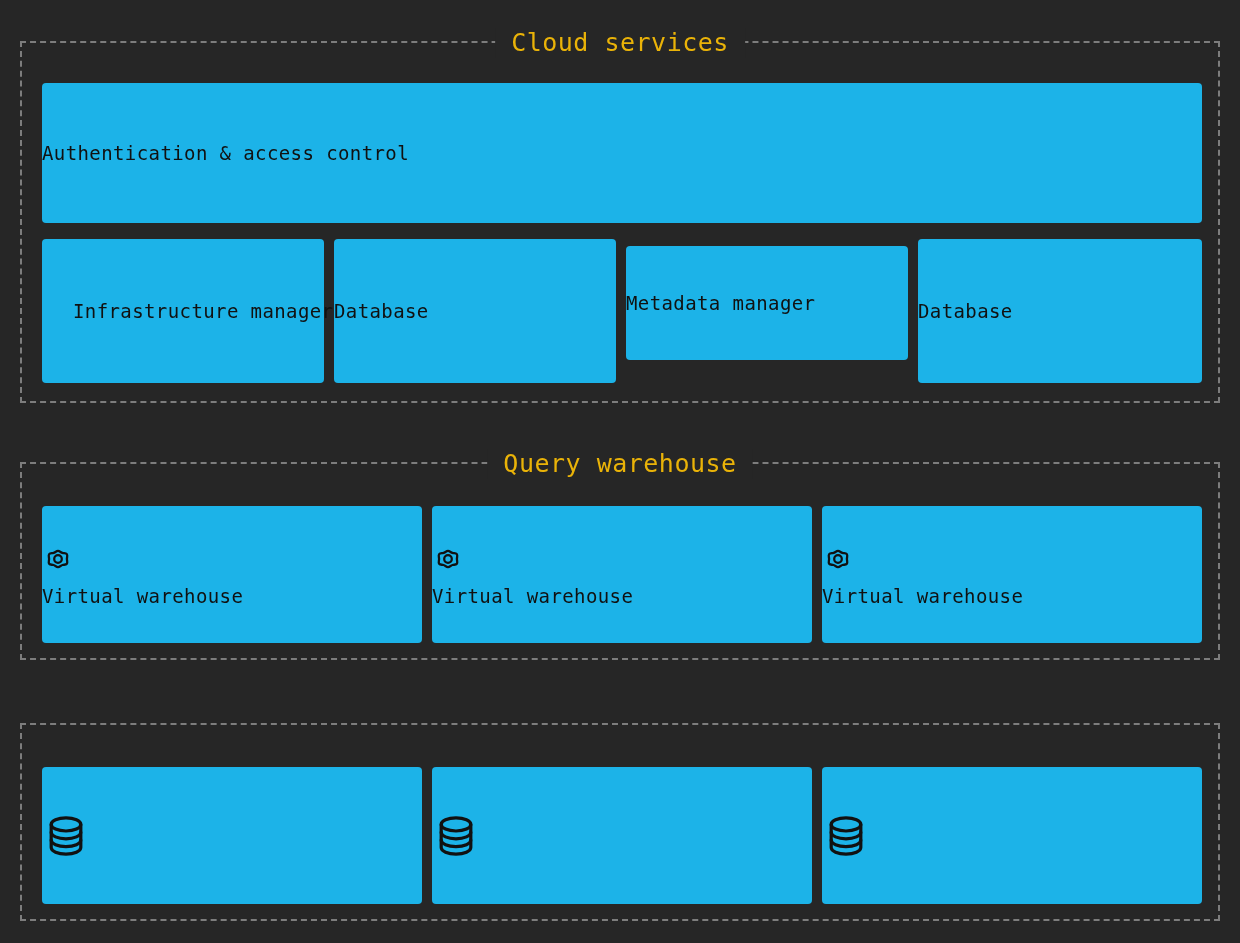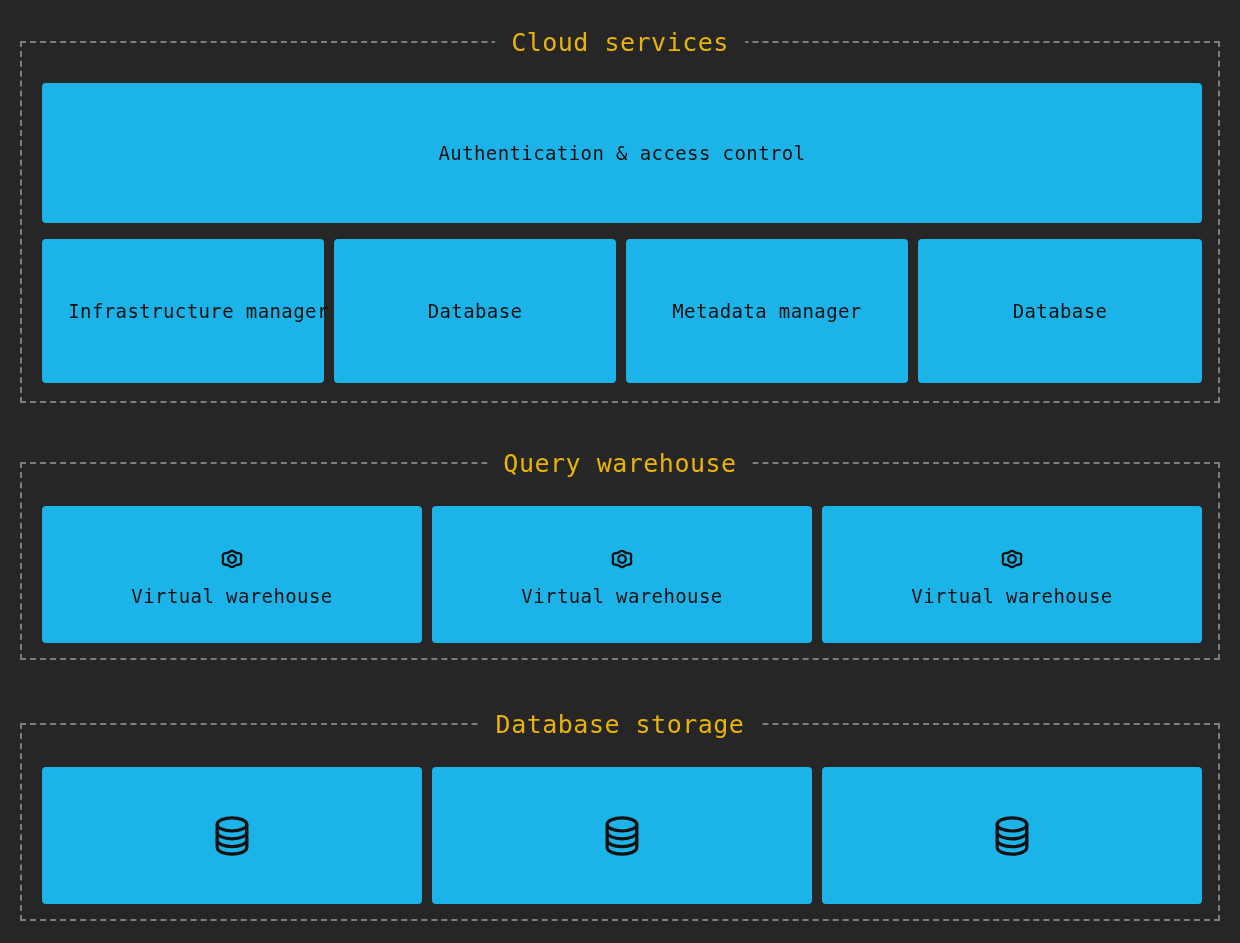--- a/index.html
+++ b/index.html
@@ -46,21 +46,21 @@
   }
 
   
   .node {
     position: absolute;
     box-sizing: border-box;
     background: #1CB3E8;
     border-radius: 4px;
     display: flex;
     flex-direction: column;
-    align-items: center;
+    align-items: flex-start;
     justify-content: center;
     color: #111111;
     font-size: 19px;
     letter-spacing: 0.4px;
     font-family: "DejaVu Sans Mono", "Liberation Mono", monospace;
     text-align: center;
   }
 
   .node-label {
     display: block;
@@ -76,21 +76,21 @@
   .node-icon.solo {
     margin-bottom: 0;
   }
 
   
   
   #group-cloud-services { left: 20px;  top: 41px;  width: 1200px; height: 362px; }
   #node-auth            { left: 20px;  top: 40px;  width: 1160px; height: 140px; }
   #node-infra           { left: 20px;  top: 196px; width: 282px;  height: 144px; padding-left: 31px; }
   #node-optimizer       { left: 312px; top: 196px; width: 282px;  height: 144px; }
-  #node-metadata        { left: 604px; top: 196px; width: 282px;  height: 144px; }
+  #node-metadata        { left: 604px; top: 203px; width: 282px;  height: 114px; }
   #node-security        { left: 896px; top: 196px; width: 284px;  height: 144px; }
 
   
   #group-query-processing { left: 20px;  top: 462px; width: 1200px; height: 198px; }
   #node-vw-1              { left: 20px;  top: 42px;  width: 380px;  height: 137px; }
   #node-vw-2              { left: 410px; top: 42px;  width: 380px;  height: 137px; }
   #node-vw-3              { left: 800px; top: 42px;  width: 380px;  height: 137px; }
 
   
   #group-database-storage { left: 20px;  top: 723px; width: 1200px; height: 198px; }
@@ -158,21 +158,20 @@
           <path d="M12 2.4c1.25 0 2.1 1.15 3.28 1.53 1.22.4 2.6-.1 3.35.94.74 1.03.05 2.3.05 3.6 0 1.3.69 2.57-.05 3.6-.75 1.04-2.13.54-3.35.94C14.1 13.39 13.25 14.54 12 14.54s-2.1-1.15-3.28-1.53c-1.22-.4-2.6.1-3.35-.94-.74-1.03-.05-2.3-.05-3.6 0-1.3-.69-2.57.05-3.6.75-1.04 2.13-.54 3.35-.94C9.9 3.55 10.75 2.4 12 2.4z" transform="translate(0 3.5)"></path>
           <circle cx="12" cy="12" r="2.85"></circle>
         </svg>
       </span>
       <span class="node-label">Virtual warehouse</span>
     </div>
   </div>
 
   <div class="group" id="group-database-storage">
 
-    <div class="group-title">Database storage</div>
 
     <div class="node" id="node-db-1">
       <span class="node-icon solo">
         <svg width="48" height="48" viewBox="0 0 24 24" fill="none" stroke="#111111" stroke-width="1.6" stroke-linecap="round" stroke-linejoin="round">
           <ellipse cx="12" cy="6.2" rx="7.4" ry="3.3"></ellipse>
           <path d="M4.6 6.2v11.6c0 1.82 3.31 3.3 7.4 3.3s7.4-1.48 7.4-3.3V6.2"></path>
           <path d="M4.6 10.1c0 1.82 3.31 3.3 7.4 3.3s7.4-1.48 7.4-3.3"></path>
           <path d="M4.6 14c0 1.82 3.31 3.3 7.4 3.3s7.4-1.48 7.4-3.3"></path>
         </svg>
       </span>

